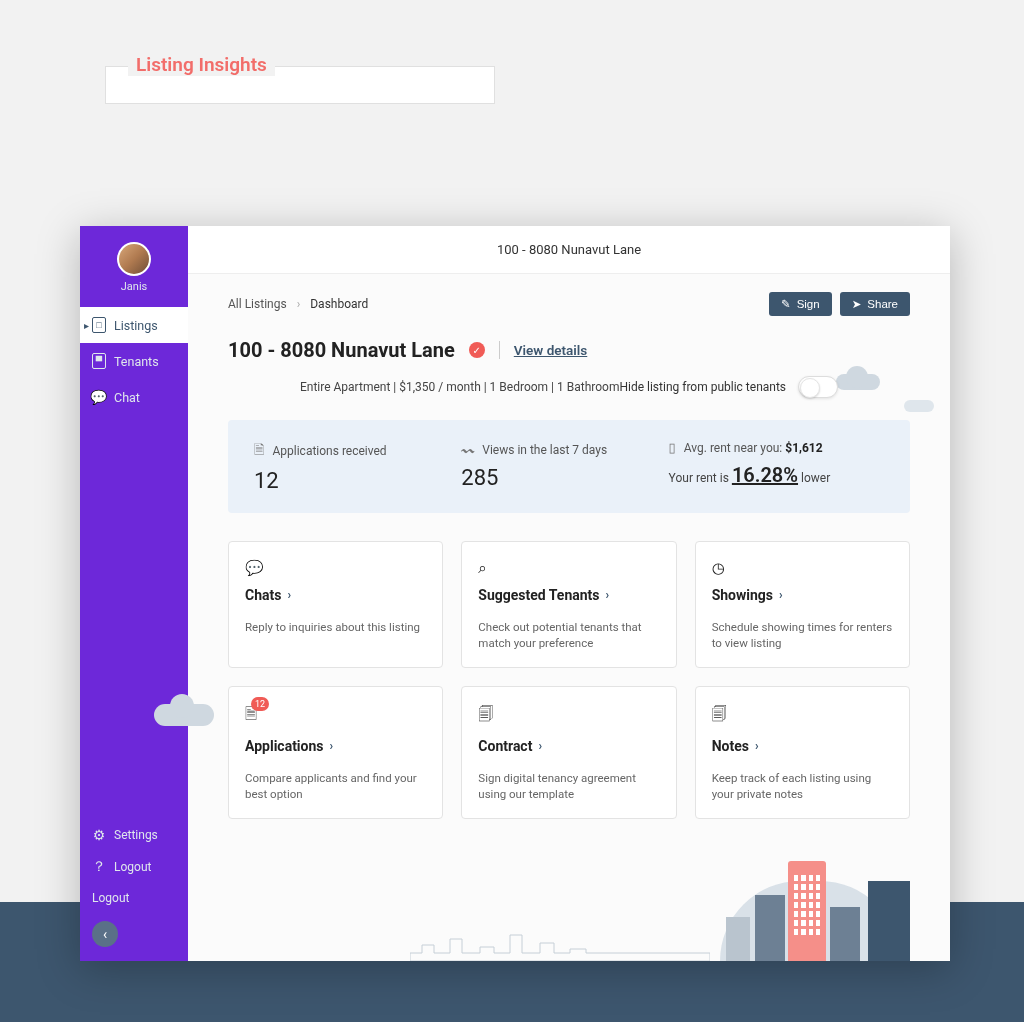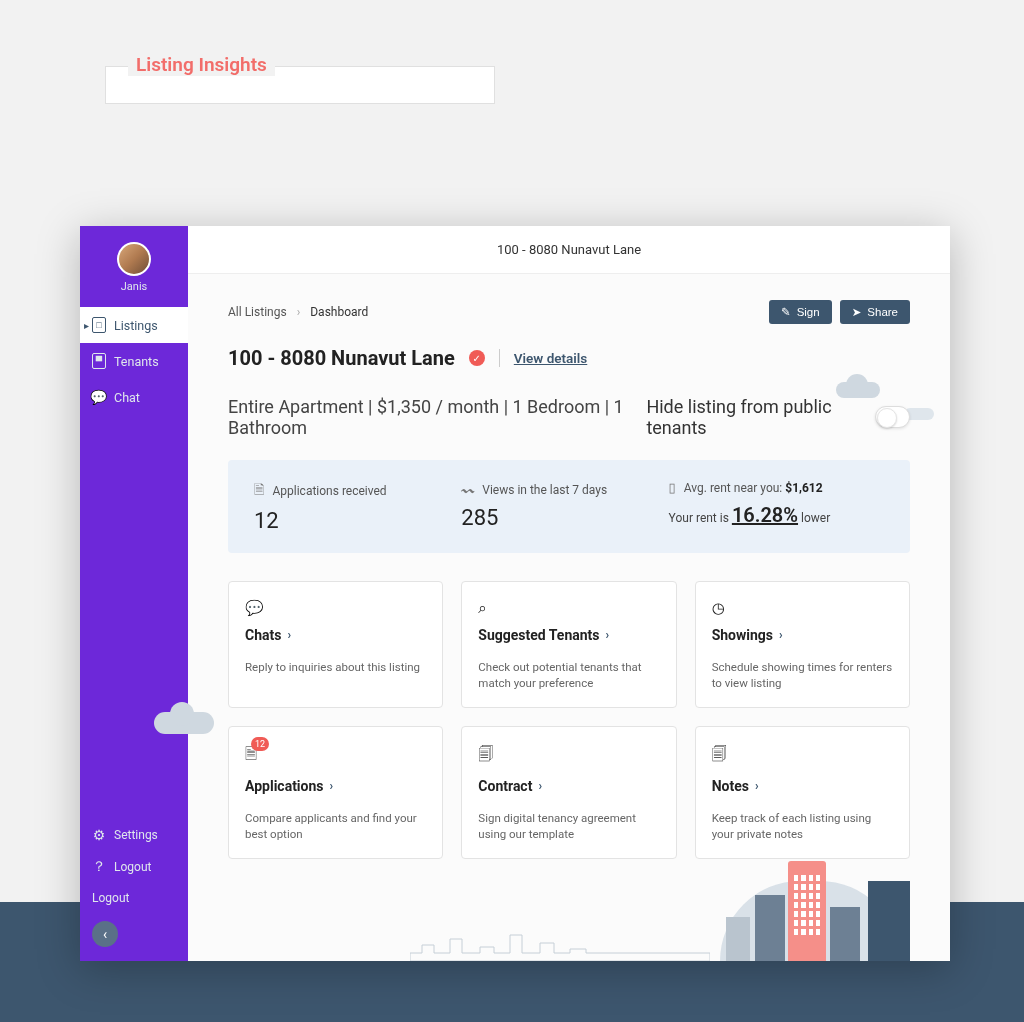--- a/index.html
+++ b/index.html
@@ -99,21 +99,21 @@
   .nav-icon.chat { border:none; font-size:14px; }
   .spacer { flex:1; }
   .lower-nav .nav-item { padding:8px 12px; font-size:12px; }
   .collapse-btn {
     width:26px; height:26px; border-radius:50%;
     background:#5a7088; color:#fff;
     display:flex; align-items:center; justify-content:center;
     margin: 8px 12px 14px; font-size:14px; cursor:pointer;
   }
   
-  .main { flex:1; position:relative; display:flex; flex-direction:column;gap:8px; }
+  .main { flex:1; position:relative; display:flex; flex-direction:column; }
   .topbar {
     text-align:center; padding: 16px 0;
     color:#333; font-size:13px;
     border-bottom: 1px solid #eee;
     background:#fff;
   }
   .content { padding: 18px 40px 0 40px; position:relative; flex:1; }
   .crumbs-row { display:flex; align-items:center; justify-content:space-between; }
   .crumbs { font-size:12px; color:#555; display:flex; gap:10px; align-items:center; }
   .crumbs .sep { color:#aaa; }
@@ -132,22 +132,22 @@
     width:16px; height:16px; border-radius:50%; background:#f05b56;
     display:flex; align-items:center; justify-content:center;
     color:#fff; font-size:10px;
   }
   .divider-v { width:1px; height:18px; background:#ccc; }
   .view-details {
     color:#3d566e; font-size:13.5px; font-weight:600;
     text-decoration:underline; cursor:pointer;
   }
   .meta-row {
-    display:flex; align-items:center; justify-content:flex-start;
-    margin-top: 26px; font-size:18px; color:#444;
+    display:flex; align-items:center; justify-content:center;
+    margin-top: 14px; font-size:12px; color:#444;
   }
   .toggle-wrap { display:flex; align-items:center; gap:12px; color:#333; }
   .toggle {
     width:40px; height:22px; border-radius:11px; background:#fff;
     border:1px solid #ddd; position:relative;
     box-shadow: 0 1px 3px rgba(0,0,0,0.1);
   }
   .toggle::after {
     content:""; position:absolute; top:1px; left:1px;
     width:18px; height:18px; border-radius:50%; background:#fff;

